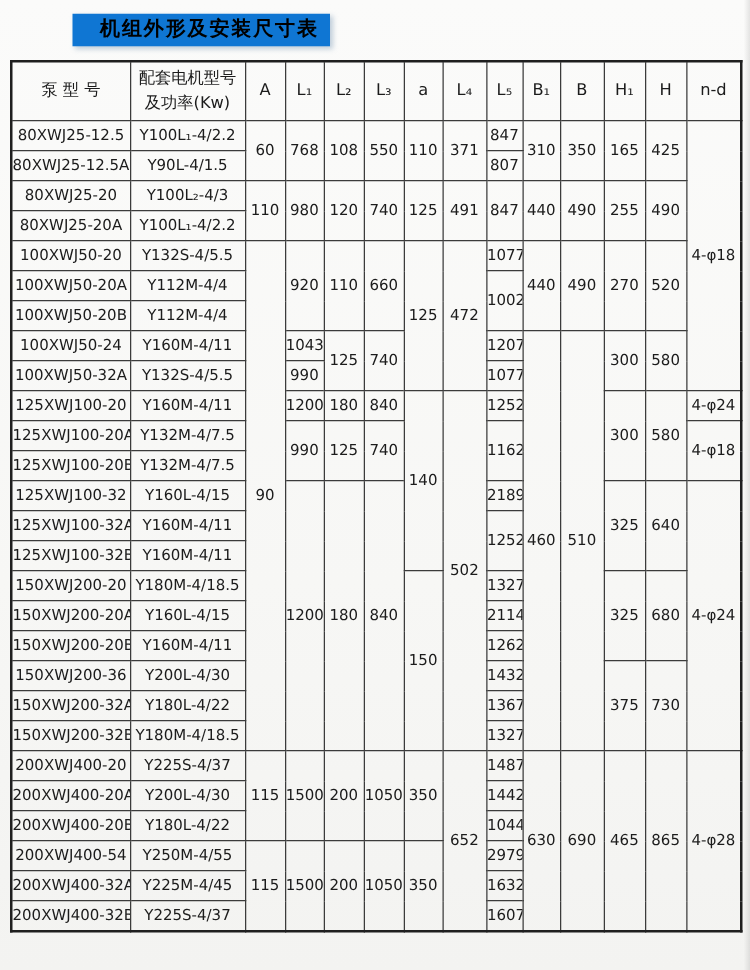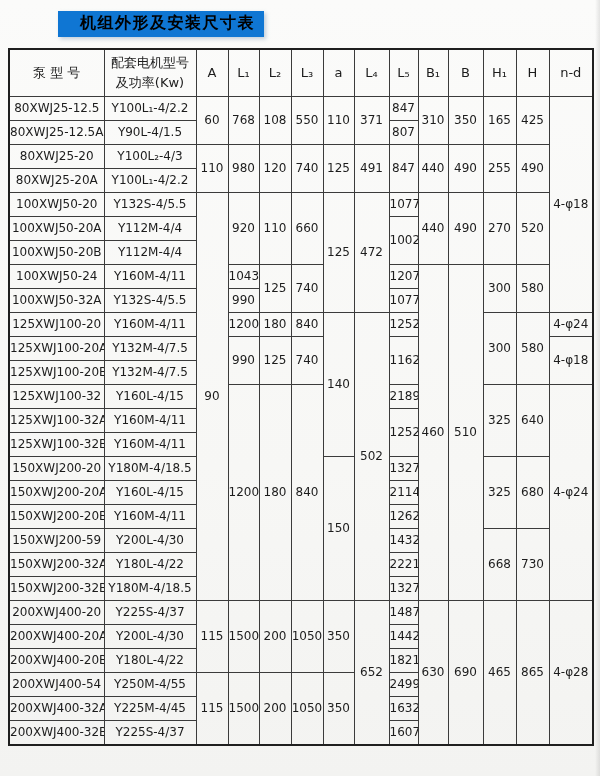--- a/index.html
+++ b/index.html
@@ -257,30 +257,30 @@
           <td class="c-pump">150XWJ200-20A</td>
           <td class="c-motor">Y160L-4/15</td>
           <td>2114</td>
         </tr>
         <tr>
           <td class="c-pump">150XWJ200-20B</td>
           <td class="c-motor">Y160M-4/11</td>
           <td>1262</td>
         </tr>
         <tr>
-          <td class="c-pump">150XWJ200-59</td>
+          <td class="c-pump">150XWJ200-36</td>
           <td class="c-motor">Y200L-4/30</td>
           <td>1432</td>
-          <td rowspan="3">668</td>
+          <td rowspan="3">375</td>
           <td rowspan="3">730</td>
         </tr>
         <tr>
           <td class="c-pump">150XWJ200-32A</td>
           <td class="c-motor">Y180L-4/22</td>
-          <td>2221</td>
+          <td>1367</td>
         </tr>
         <tr>
           <td class="c-pump">150XWJ200-32B</td>
           <td class="c-motor">Y180M-4/18.5</td>
           <td>1327</td>
         </tr>
         <tr>
           <td class="c-pump">200XWJ400-20</td>
           <td class="c-motor">Y225S-4/37</td>
           <td rowspan="3">115</td>
@@ -297,31 +297,31 @@
           <td rowspan="6">4-φ28</td>
         </tr>
         <tr>
           <td class="c-pump">200XWJ400-20A</td>
           <td class="c-motor">Y200L-4/30</td>
           <td>1442</td>
         </tr>
         <tr>
           <td class="c-pump">200XWJ400-20B</td>
           <td class="c-motor">Y180L-4/22</td>
-          <td>1821</td>
+          <td>1044</td>
         </tr>
         <tr>
           <td class="c-pump">200XWJ400-54</td>
           <td class="c-motor">Y250M-4/55</td>
           <td rowspan="3">115</td>
           <td rowspan="3">1500</td>
           <td rowspan="3">200</td>
           <td rowspan="3">1050</td>
           <td rowspan="3">350</td>
-          <td>2499</td>
+          <td>2979</td>
         </tr>
         <tr>
           <td class="c-pump">200XWJ400-32A</td>
           <td class="c-motor">Y225M-4/45</td>
           <td>1632</td>
         </tr>
         <tr>
           <td class="c-pump">200XWJ400-32B</td>
           <td class="c-motor">Y225S-4/37</td>
           <td>1607</td>

